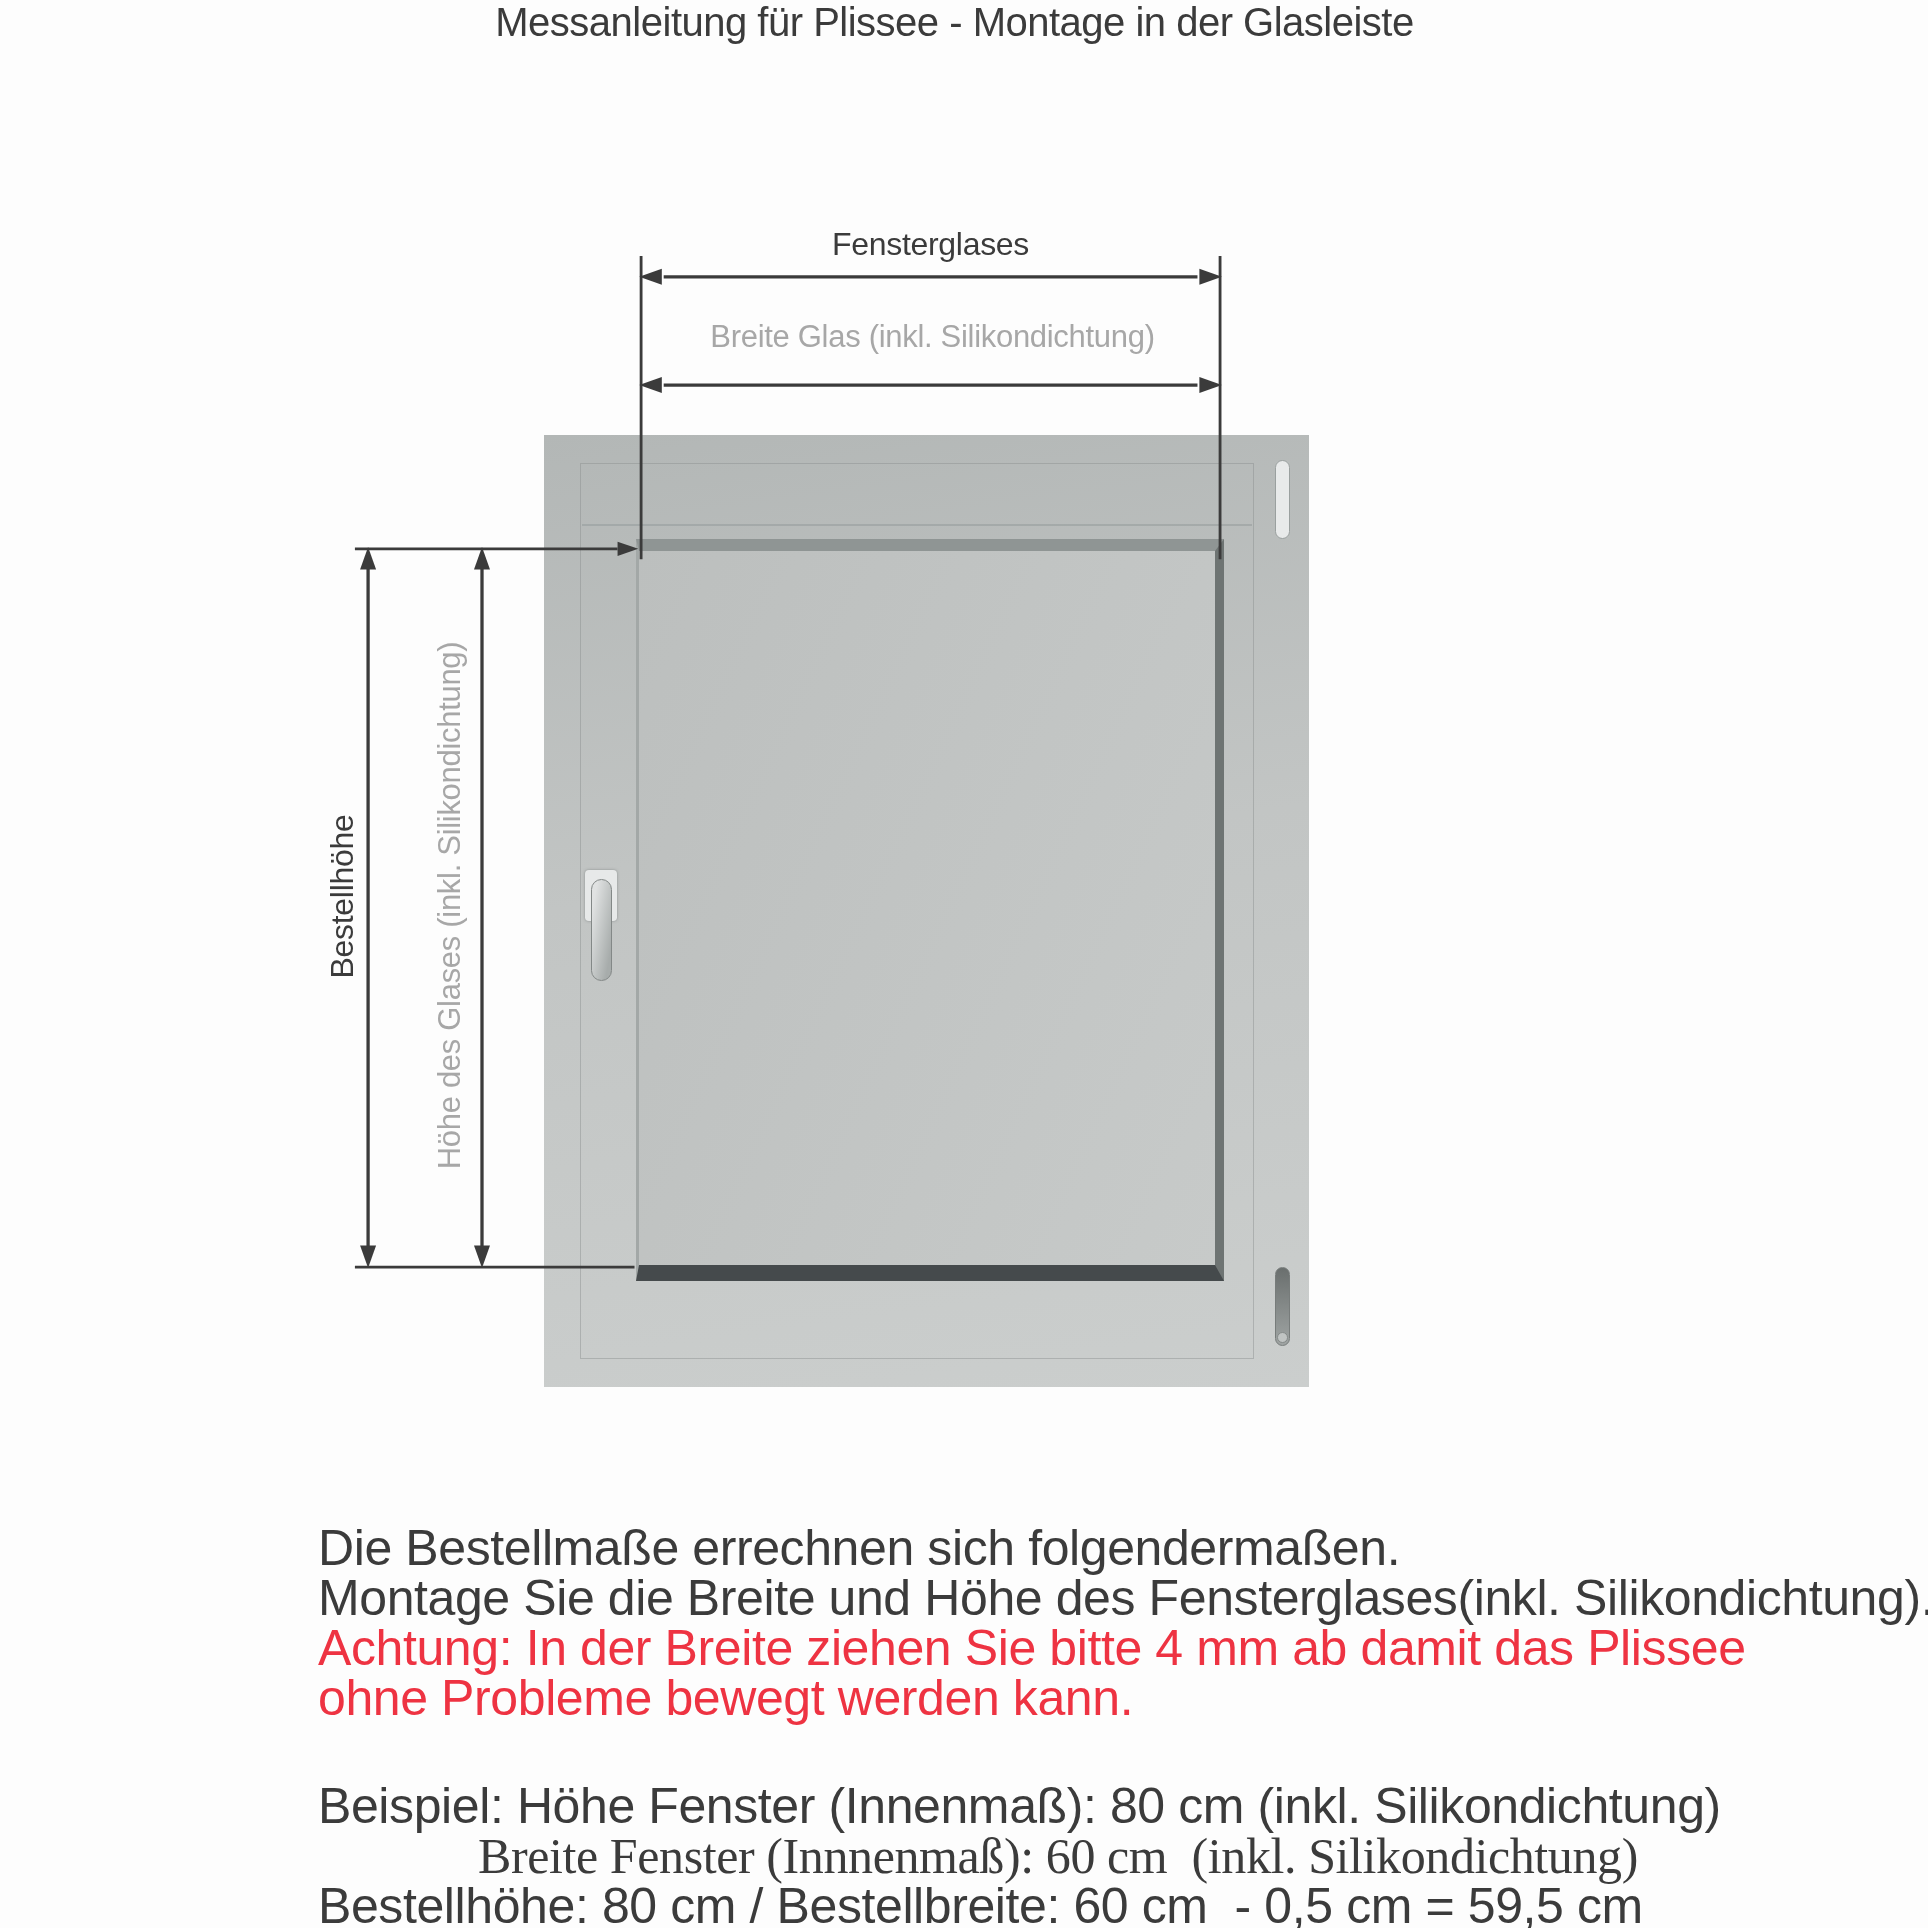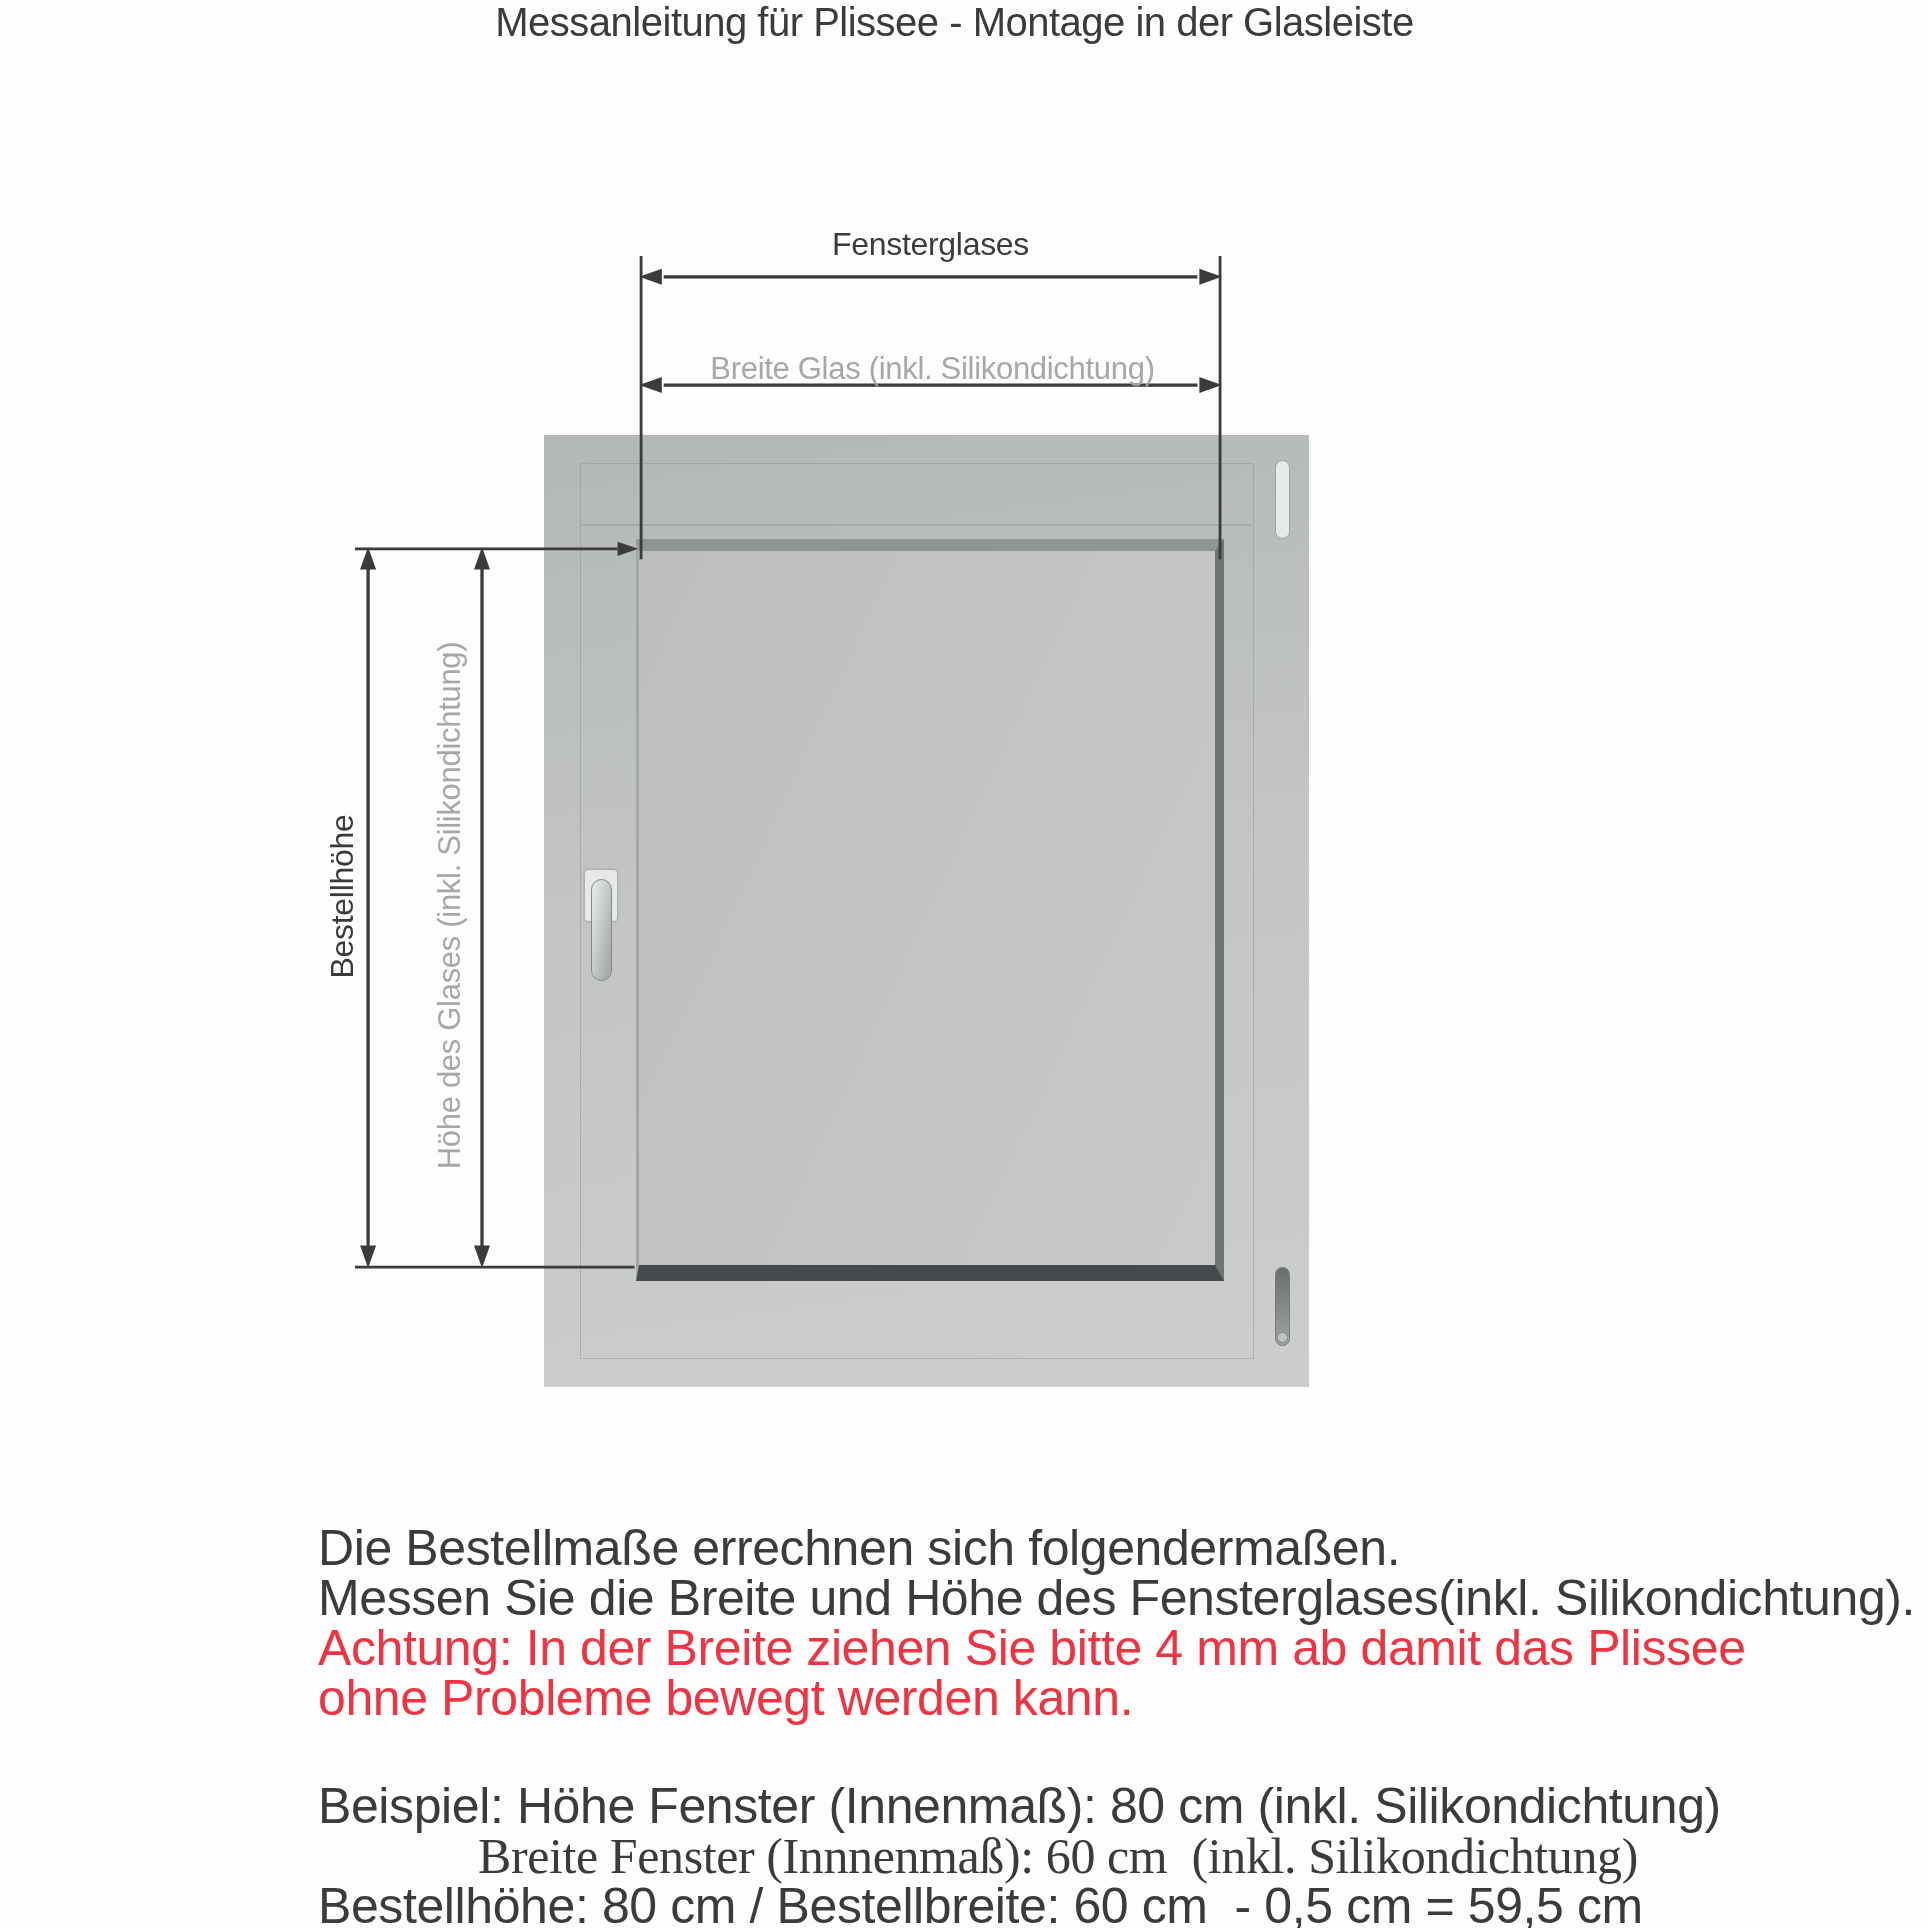--- a/index.html
+++ b/index.html
@@ -66,21 +66,21 @@
   .ah{fill:var(--dim_line,#3b3b3b);stroke:none;}
 
   
   .dim-label{
     display:flex;align-items:center;justify-content:center;
     font-size:32px;letter-spacing:-0.3px;white-space:nowrap;
   }
   .dim-dark{color:var(--text_dark,#3f3f3f);}
   .dim-muted{color:var(--label_muted,#a7a7a7);}
   .lbl-order-width{left:648px;top:224px;width:565px;height:41px;}
-  .lbl-glass-width{left:603px;top:348px;width:659px;height:41px;font-size:31px;}
+  .lbl-glass-width{left:603px;top:316px;width:659px;height:41px;font-size:31px;}
   .lbl-order-height{left:107px;top:876px;width:471px;height:41px;transform:rotate(-90deg);}
   .lbl-glass-height{left:148px;top:885px;width:603px;height:41px;transform:rotate(-90deg);font-size:31px;}
 
   
   .text-block{left:318px;width:1563px;font-size:50px;letter-spacing:-0.4px;}
   .text-block .line{height:50px;line-height:50px;white-space:pre;}
   .block-intro{top:1523px;}
   .block-example{top:1781px;}
   .warn{color:var(--warning_red,#ee3342);}
   .indent{padding-left:160px;font-family:Liberation Serif, serif;}
@@ -128,21 +128,21 @@
   <polygon class="ah" points="512,1347 503.5,1323 520.5,1323"></polygon>
 </svg>
 
 <div class="abs dim-label dim-dark lbl-order-width">Fensterglases</div>
 <div class="abs dim-label dim-muted lbl-glass-width">Breite Glas (inkl. Silikondichtung)</div>
 <div class="abs dim-label dim-dark lbl-order-height">Bestellhöhe</div>
 <div class="abs dim-label dim-muted lbl-glass-height">Höhe des Glases (inkl. Silikondichtung)</div>
 
 <div class="abs text-block block-intro">
   <div class="line">Die Bestellmaße errechnen sich folgendermaßen.</div>
-  <div class="line">Messen Sie die Breite und Höhe des Fensterglases(inkl. Silikondichtung).</div>
+  <div class="line">Montage Sie die Breite und Höhe des Fensterglases(inkl. Silikondichtung).</div>
   <div class="line warn">Achtung: In der Breite ziehen Sie bitte 4 mm ab damit das Plissee</div>
   <div class="line warn">ohne Probleme bewegt werden kann.</div>
 </div>
 
 <div class="abs text-block block-example">
   <div class="line">Beispiel: Höhe Fenster (Innenmaß): 80 cm (inkl. Silikondichtung)</div>
   <div class="line indent">Breite Fenster (Innnenmaß): 60 cm  (inkl. Silikondichtung)</div>
   <div class="line">Bestellhöhe: 80 cm / Bestellbreite: 60 cm  - 0,5 cm = 59,5 cm</div>
 </div>
 

